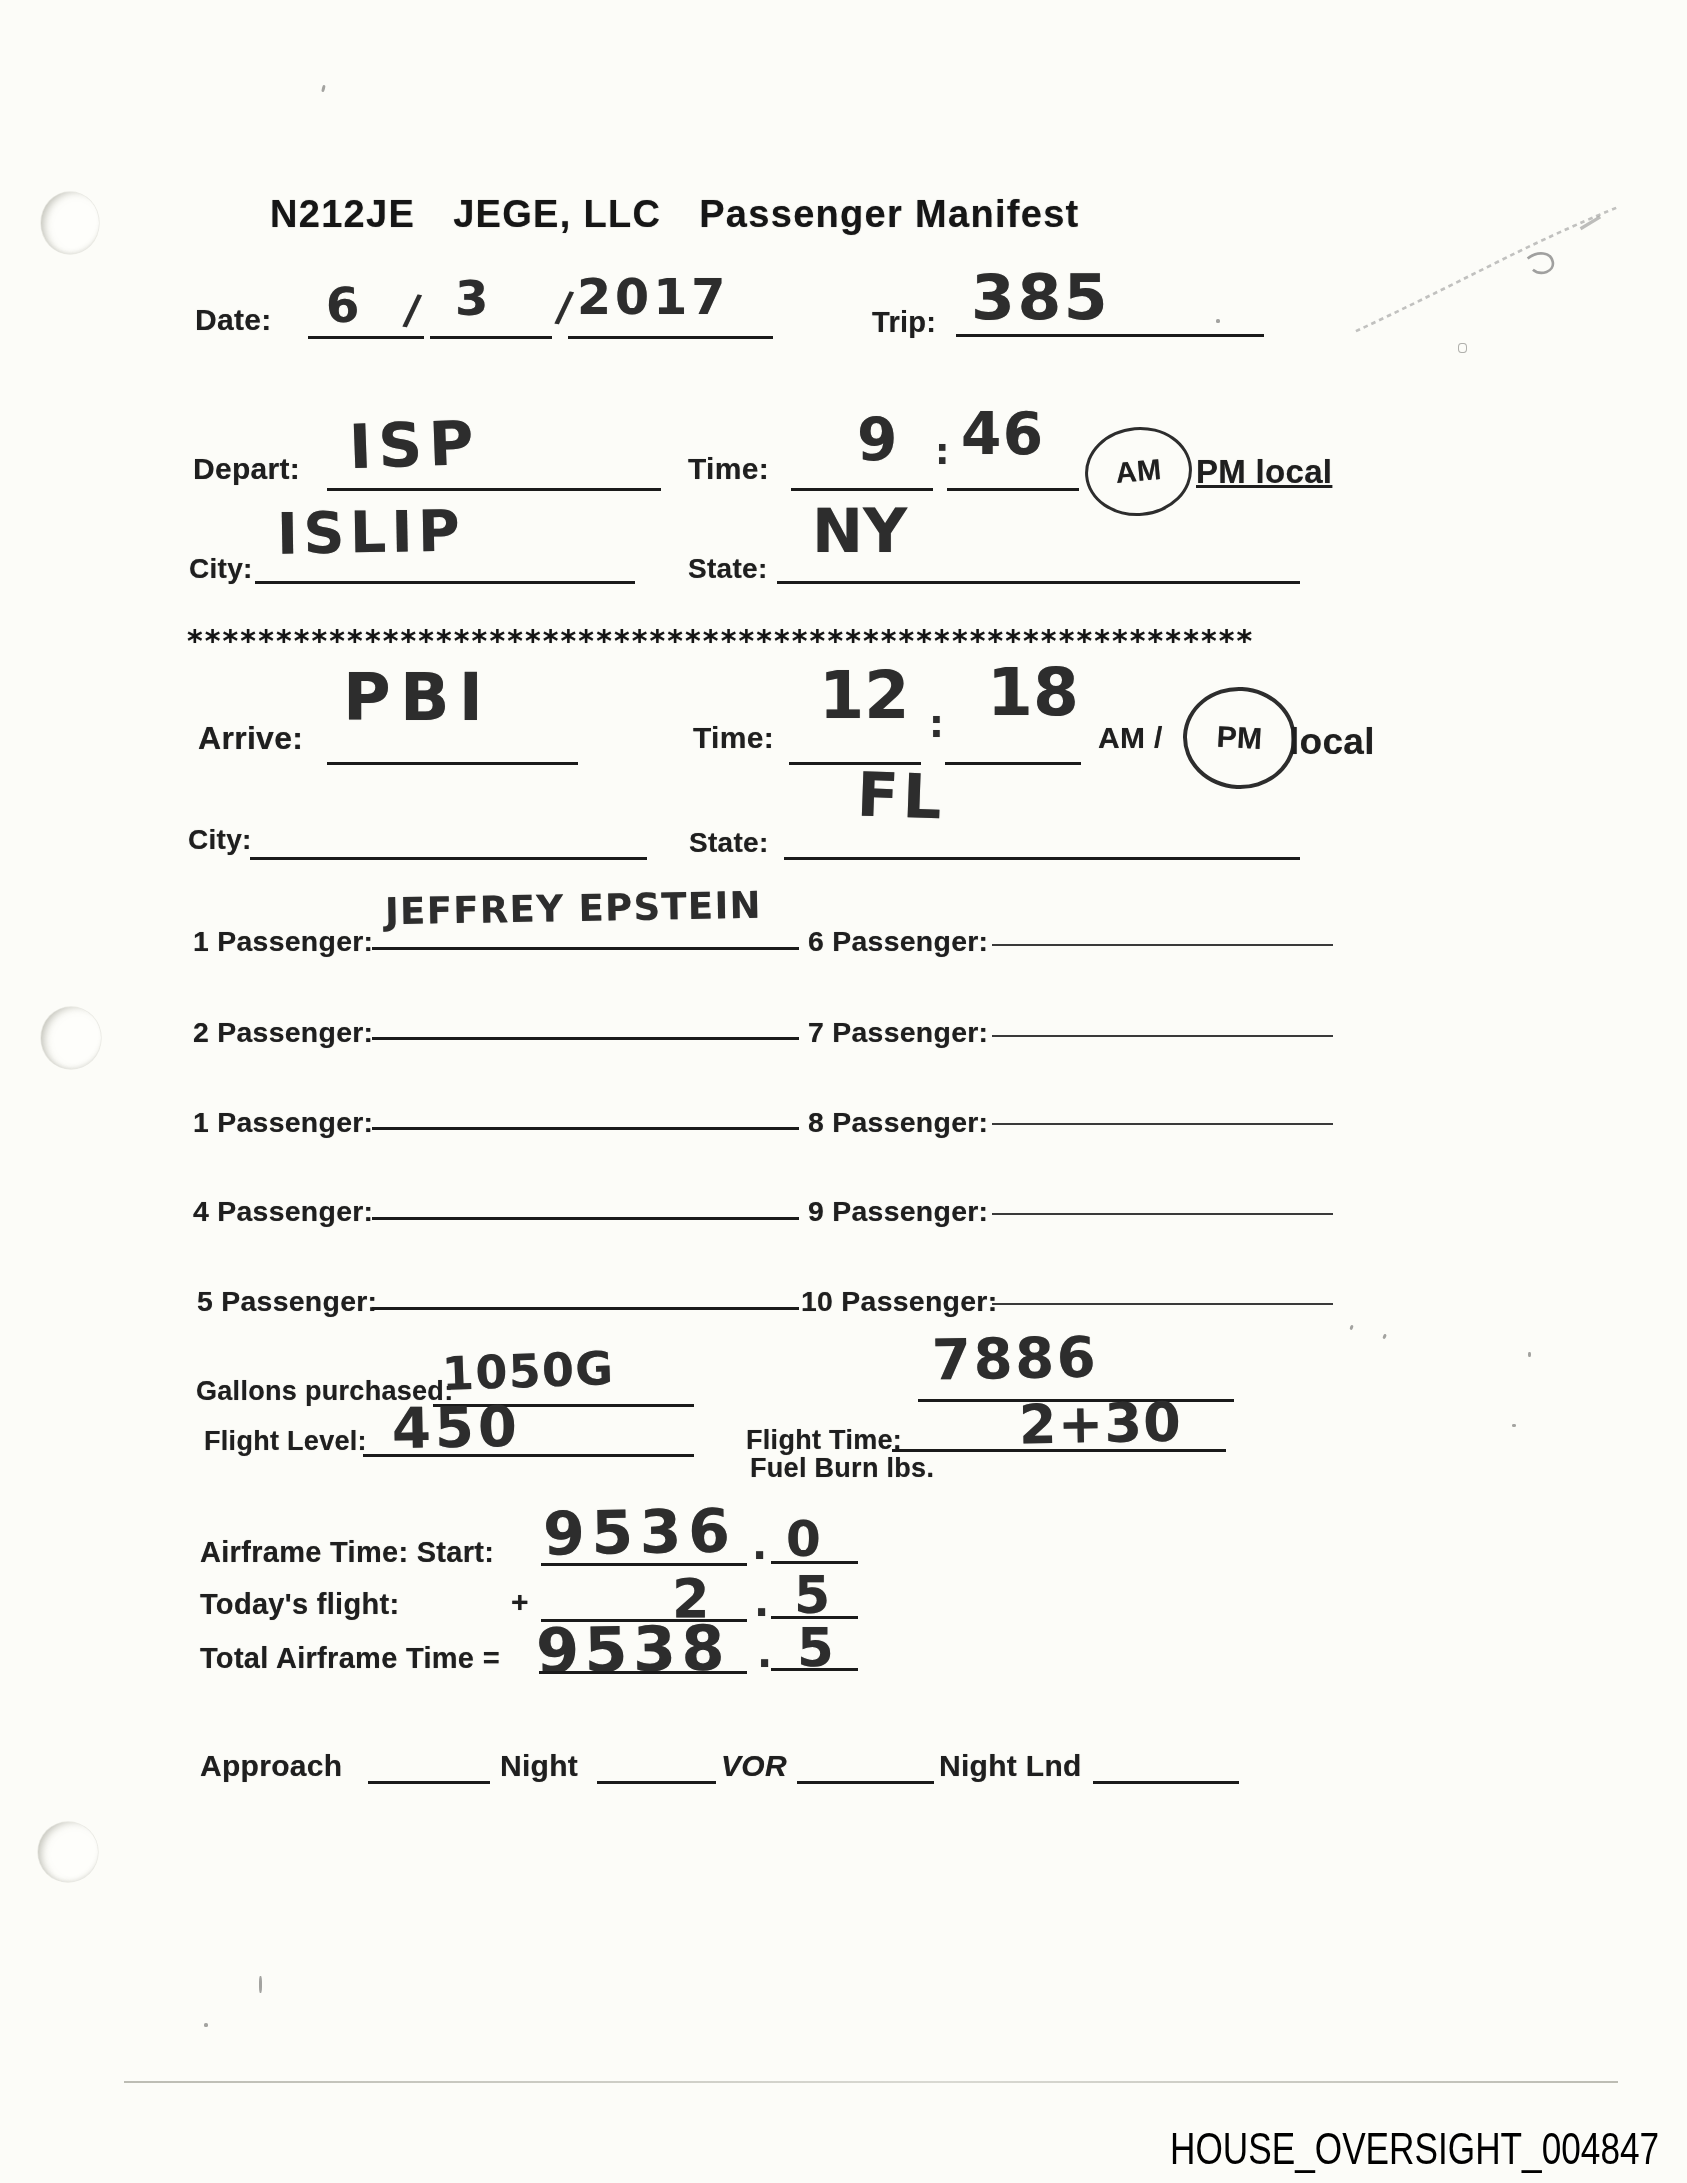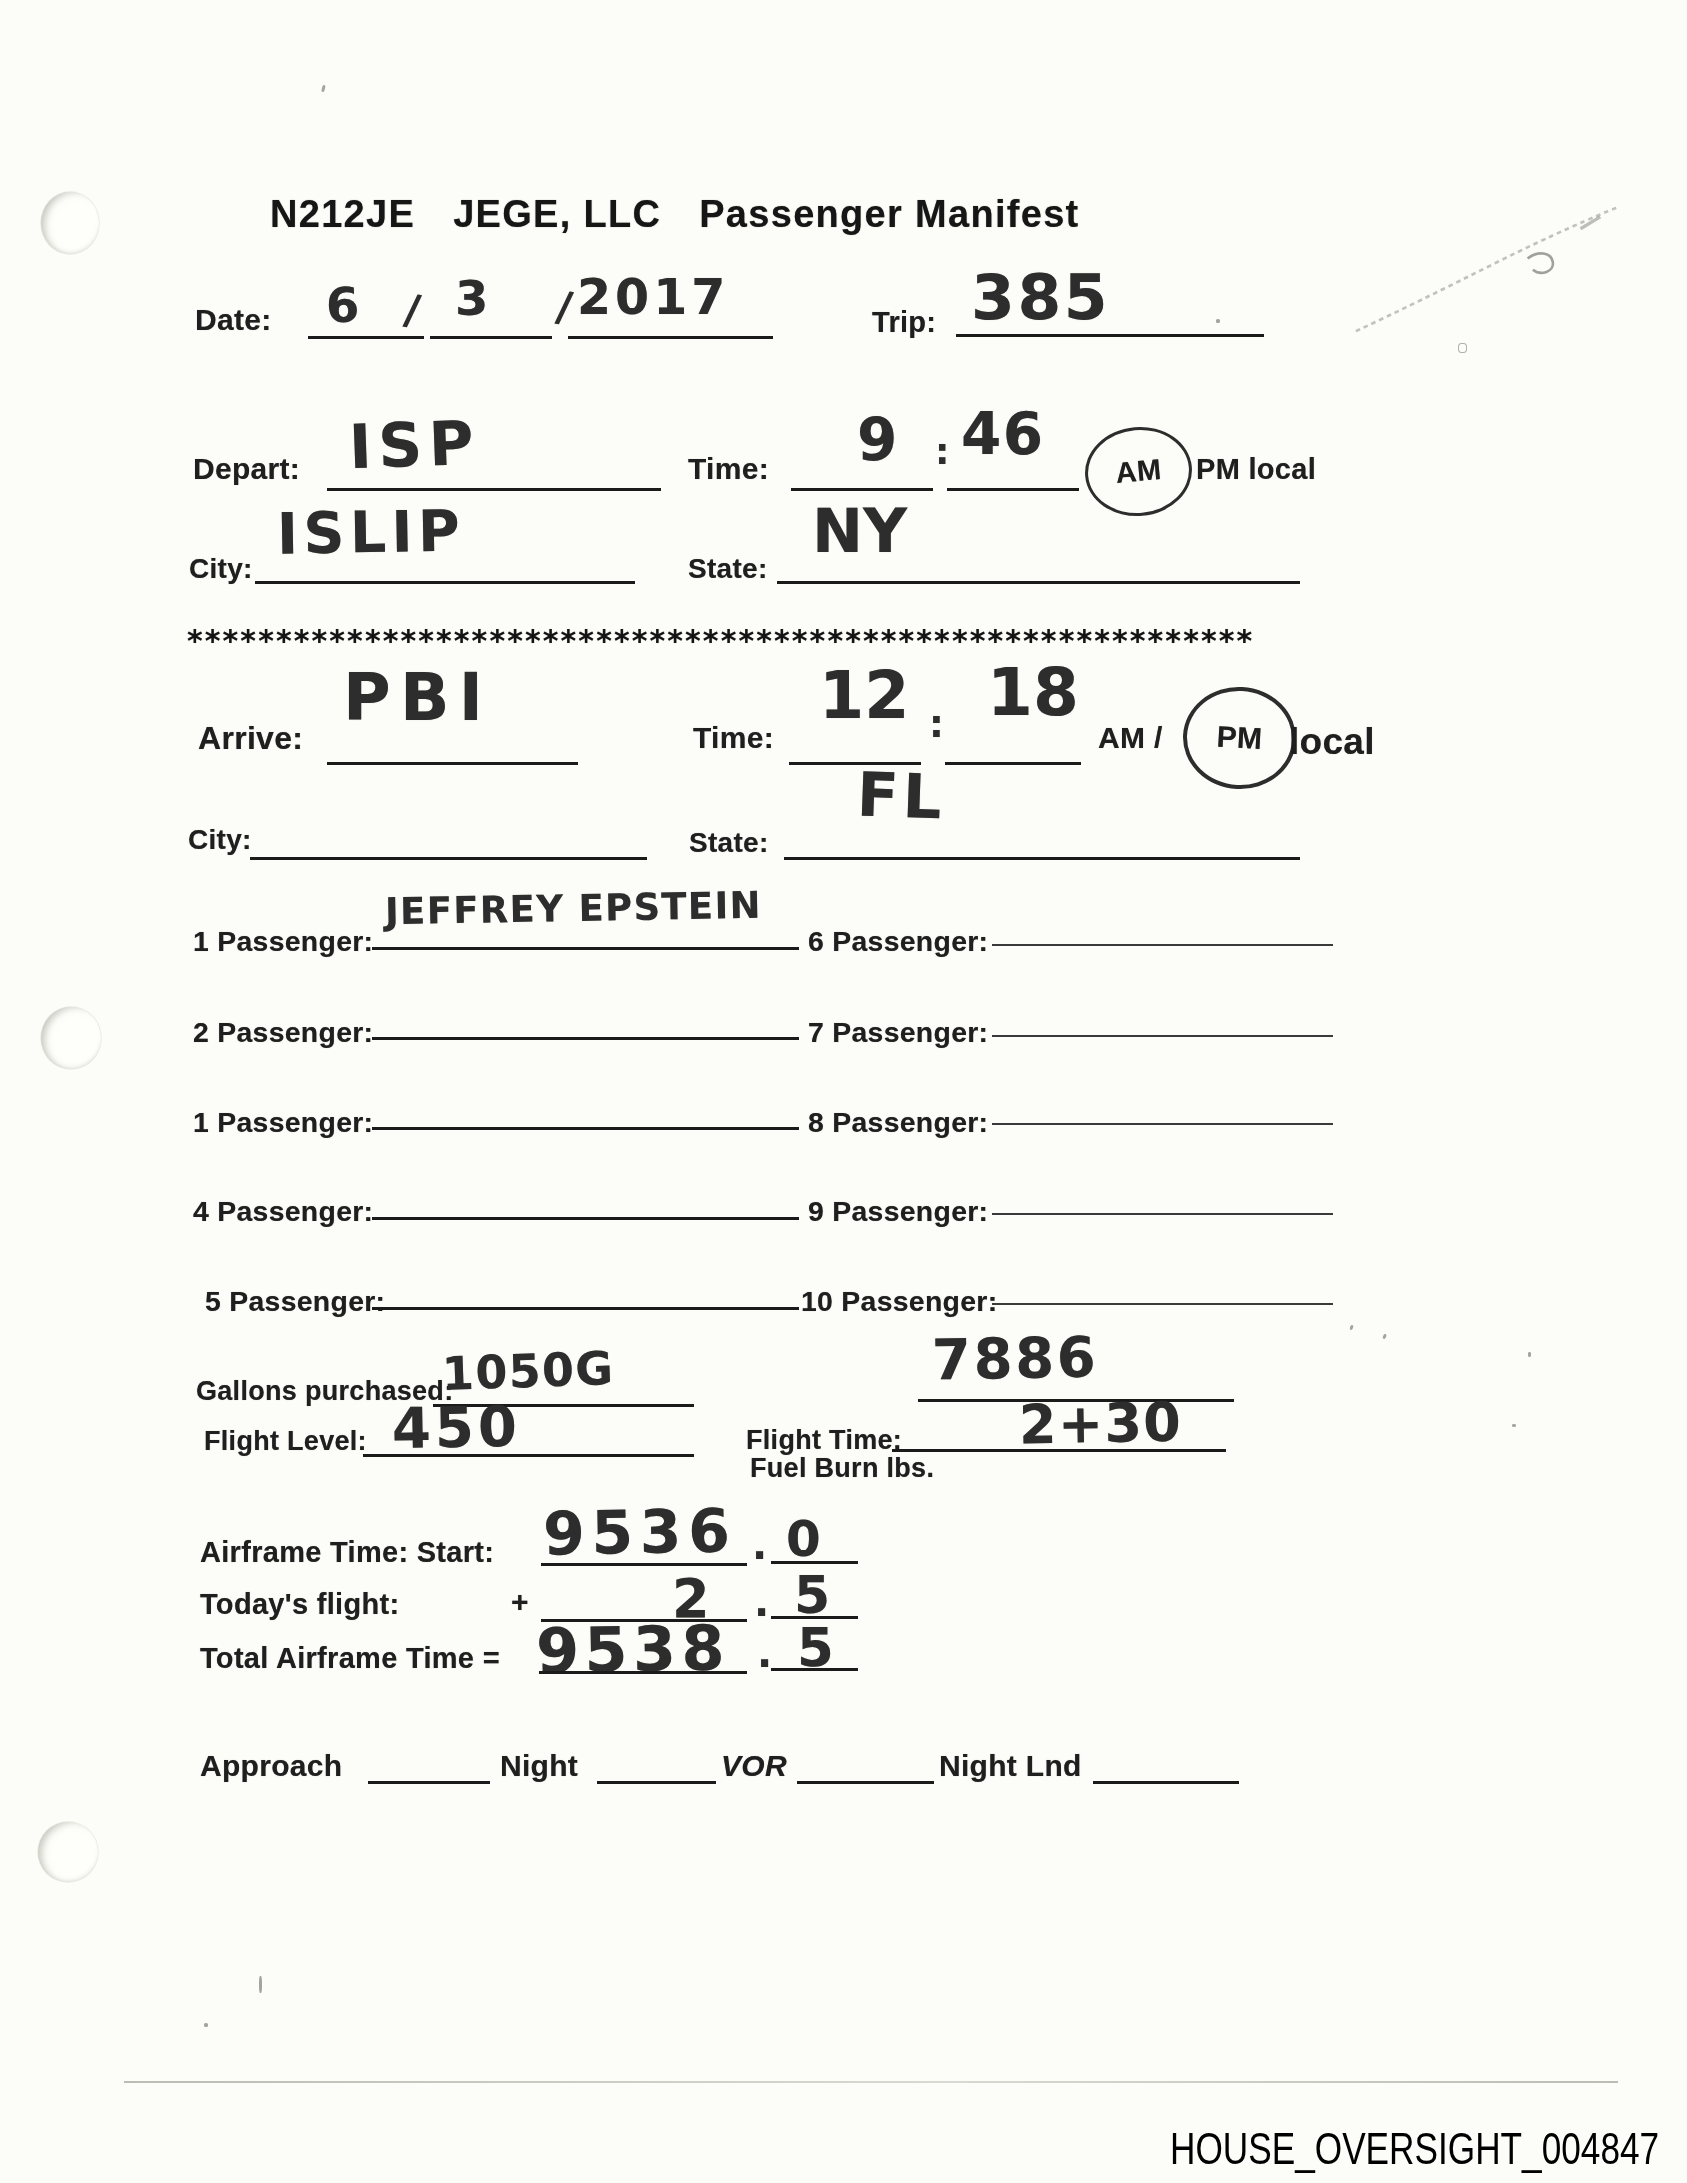--- a/index.html
+++ b/index.html
@@ -89,21 +89,21 @@
   <div class="line" style="left:327px;top:488px;width:334px;"></div>
   <div class="lbl" style="left:688px;top:452px;font-size:30px;">Time:</div>
   <div class="hw" style="left:857px;top:406px;font-size:58px;">9</div>
   <div class="hw" style="left:935px;top:431px;font-size:36px;">:</div>
   <div class="hw" style="left:961px;top:400px;font-size:58px;letter-spacing:1.3px;">46</div>
   <div class="line" style="left:791px;top:488px;width:142px;"></div>
   <div class="line" style="left:947px;top:488px;width:132px;"></div>
   <div class="circle" style="left:1085px;top:427px;width:101px;height:83px;border-width:3.3px;transform:rotate(-5deg);">
     <span class="lbl" style="font-size:29px;">AM</span>
   </div>
-  <div class="lbl" style="left:1196px;top:453px;font-size:29px;">PM local</div>
+  <div class="lbl" style="left:1196px;top:453px;font-size:33px;text-decoration:underline;">PM local</div>
 
   <div class="lbl" style="left:189px;top:553px;font-size:28px;">City:</div>
   <div class="hw" style="left:277px;top:499px;font-size:57px;letter-spacing:5.3px;transform:rotate(-1deg);">ISLIP</div>
   <div class="line" style="left:255px;top:581px;width:380px;"></div>
   <div class="lbl" style="left:688px;top:553px;font-size:28px;">State:</div>
   <div class="hw" style="left:812px;top:495px;font-size:61px;">NY</div>
   <div class="line" style="left:777px;top:581px;width:523px;"></div>
 
   <div class="ast" style="left:187px;top:623px;font-size:30px;letter-spacing:2.1px;">************************************************************</div>
 
@@ -133,21 +133,21 @@
   <div class="line" style="left:372px;top:947px;width:427px;"></div>
   <div class="lbl" style="left:193px;top:1016px;font-size:28.4px;">2 Passenger:</div>
   <div class="hw" style="left:385px;top:978px;font-size:37px;"></div>
   <div class="line" style="left:372px;top:1037px;width:427px;"></div>
   <div class="lbl" style="left:193px;top:1106px;font-size:28.4px;">1 Passenger:</div>
   <div class="hw" style="left:385px;top:1068px;font-size:37px;"></div>
   <div class="line" style="left:372px;top:1127px;width:427px;"></div>
   <div class="lbl" style="left:193px;top:1195px;font-size:28.4px;">4 Passenger:</div>
   <div class="hw" style="left:385px;top:1157px;font-size:37px;"></div>
   <div class="line" style="left:372px;top:1217px;width:427px;"></div>
-  <div class="lbl" style="left:205px;top:1285px;font-size:28.4px;text-align:right;">5 Passenger:</div>
+  <div class="lbl" style="left:197px;top:1285px;font-size:28.4px;text-align:right;">5 Passenger:</div>
   <div class="hw" style="left:385px;top:1247px;font-size:37px;"></div>
   <div class="line" style="left:372px;top:1307px;width:427px;"></div>
 
   <div class="lbl" style="left:808px;top:925px;font-size:28.4px;">6 Passenger:</div>
   <div class="hw" style="left:999px;top:887px;font-size:37px;"></div>
   <div class="line thin" style="left:992px;top:944px;width:341px;"></div>
   <div class="lbl" style="left:808px;top:1016px;font-size:28.4px;">7 Passenger:</div>
   <div class="hw" style="left:999px;top:978px;font-size:37px;"></div>
   <div class="line thin" style="left:992px;top:1035px;width:341px;"></div>
   <div class="lbl" style="left:808px;top:1106px;font-size:28.4px;">8 Passenger:</div>

